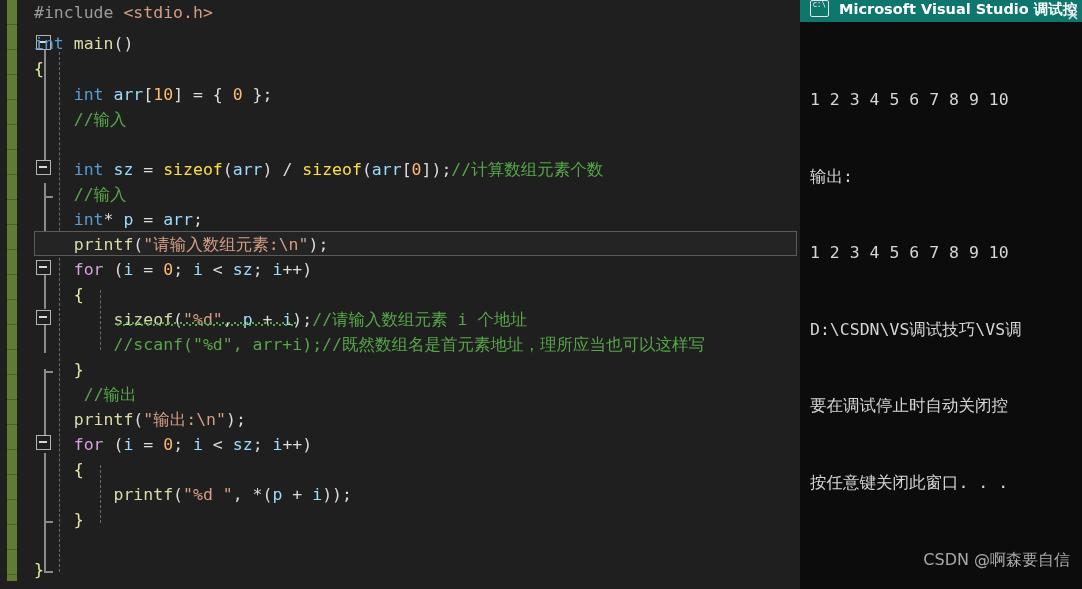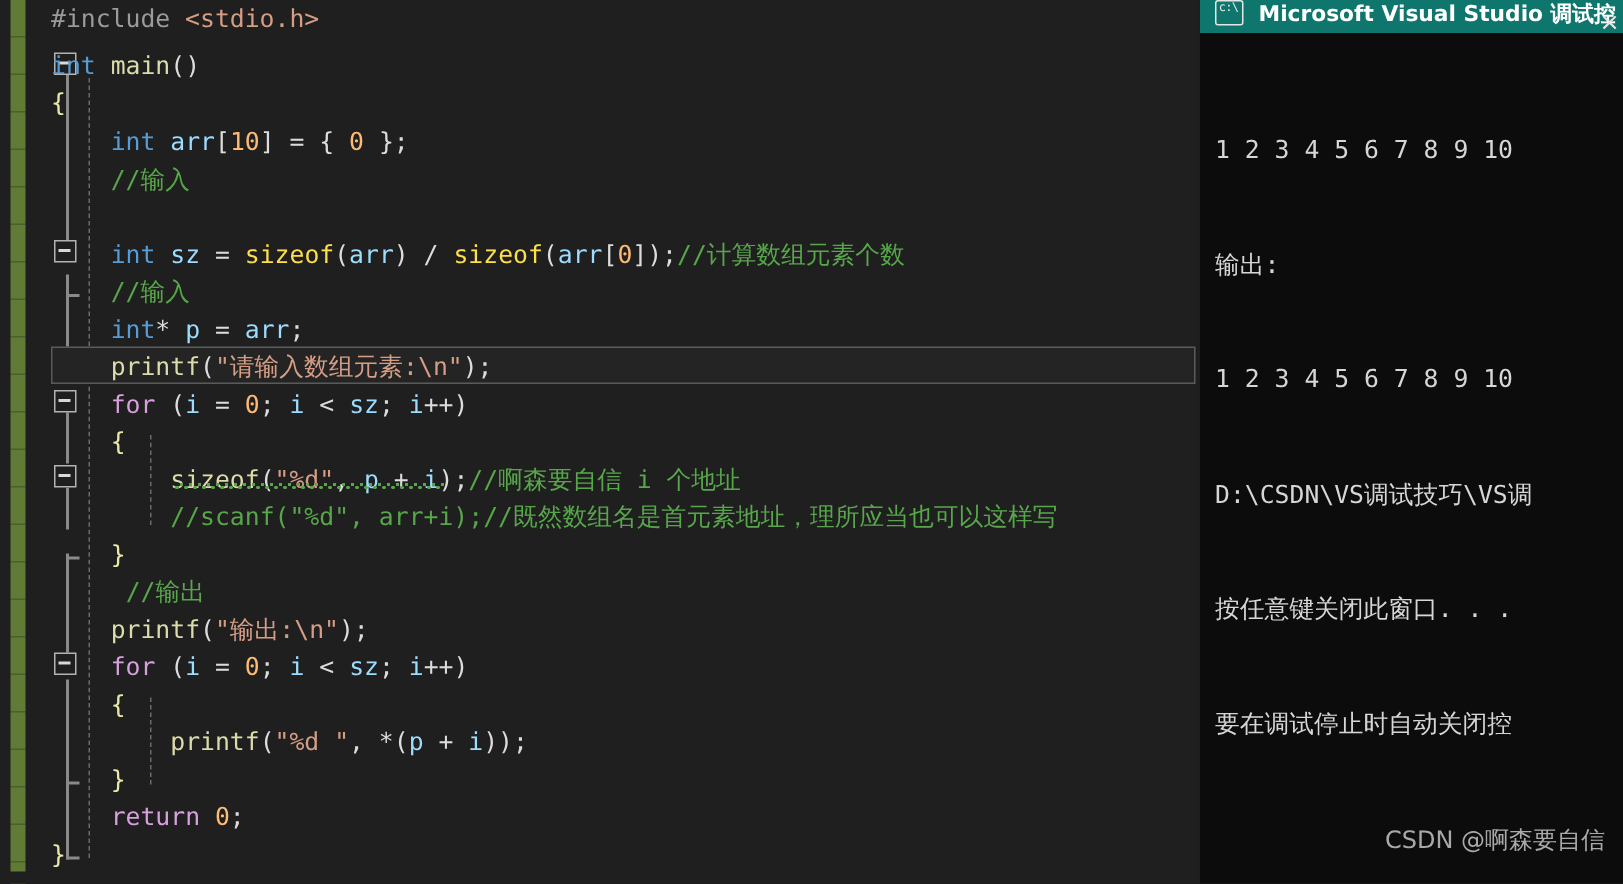--- a/index.html
+++ b/index.html
@@ -305,39 +305,38 @@
     <div class="ln" style="top:182px;left:34px"><span class="plain">    </span><span class="cmt">//输入</span></div>
 
     <div class="ln" style="top:207px;left:34px"><span class="plain">    </span><span class="type">int</span><span class="plain">* </span><span class="var">p</span><span class="plain"> = </span><span class="var">arr</span><span class="plain">;</span></div>
 
     <div class="ln" style="top:232px;left:34px"><span class="plain">    </span><span class="fn">printf</span><span class="plain">(</span><span class="str">"请输入数组元素:\n"</span><span class="plain">);</span></div>
 
     <div class="ln" style="top:257px;left:34px"><span class="plain">    </span><span class="kw2">for</span><span class="plain"> (</span><span class="var">i</span><span class="plain"> = </span><span class="num">0</span><span class="plain">; </span><span class="var">i</span><span class="plain"> &lt; </span><span class="var">sz</span><span class="plain">; </span><span class="var">i</span><span class="plain">++)</span></div>
 
     <div class="ln" style="top:282px;left:34px"><span class="plain">    </span><span class="brace-y">{</span></div>
 
-    <div class="ln" style="top:307px;left:34px"><span class="plain">        </span><span class="fn">sizeof</span><span class="plain">(</span><span class="str">"%d"</span><span class="plain">, </span><span class="var">p</span><span class="plain"> + </span><span class="var">i</span><span class="plain">);</span><span class="cmt">//啊森要自信 i 个地址</span></div>
+    <div class="ln" style="top:307px;left:34px"><span class="plain">        </span><span class="fn">sizeof</span><span class="plain">(</span><span class="str">"%d"</span><span class="plain">, </span><span class="var">p</span><span class="plain"> + </span><span class="var">i</span><span class="plain">);</span><span class="cmt">//请输入数组元素 i 个地址</span></div>
 
     <div class="ln" style="top:332px;left:34px"><span class="plain">        </span><span class="cmt">//scanf("%d", arr+i);//既然数组名是首元素地址，理所应当也可以这样写</span></div>
 
     <div class="ln" style="top:357px;left:34px"><span class="plain">    </span><span class="brace-y">}</span></div>
 
     <div class="ln" style="top:382px;left:44px"><span class="plain">    </span><span class="cmt">//输出</span></div>
 
     <div class="ln" style="top:407px;left:34px"><span class="plain">    </span><span class="fn">printf</span><span class="plain">(</span><span class="str">"输出:\n"</span><span class="plain">);</span></div>
 
     <div class="ln" style="top:432px;left:34px"><span class="plain">    </span><span class="kw2">for</span><span class="plain"> (</span><span class="var">i</span><span class="plain"> = </span><span class="num">0</span><span class="plain">; </span><span class="var">i</span><span class="plain"> &lt; </span><span class="var">sz</span><span class="plain">; </span><span class="var">i</span><span class="plain">++)</span></div>
 
     <div class="ln" style="top:457px;left:34px"><span class="plain">    </span><span class="brace-y">{</span></div>
 
     <div class="ln" style="top:482px;left:34px"><span class="plain">        </span><span class="fn">printf</span><span class="plain">(</span><span class="str">"%d "</span><span class="plain">, *(</span><span class="var">p</span><span class="plain"> + </span><span class="var">i</span><span class="plain">));</span></div>
 
     <div class="ln" style="top:507px;left:34px"><span class="plain">    </span><span class="brace-y">}</span></div>
 
-    <div class="ln" style="top:532px;left:34px"><span class="plain">    </span><span class="kw2">return</span><span class="plain"> </span><span class="num">0</span><span class="plain">;</span></div>
 
     <div class="ln" style="top:557px;left:34px"><span class="brace-y">}</span></div>
 
   </div>
 
   <div class="squig" style="left:116px; top:322px; width:180px;"></div>
 
   <div class="editor-bottom"></div>
 </div>
 
@@ -347,18 +346,18 @@
     <div class="con-icon"></div>
     <div class="con-title-text">Microsoft Visual Studio 调试控</div>
     <div class="con-close">×</div>
   </div>
 
   <div class="con-body">
     <div class="con-line">1 2 3 4 5 6 7 8 9 10</div>
     <div class="con-line">输出:</div>
     <div class="con-line">1 2 3 4 5 6 7 8 9 10</div>
     <div class="con-line">D:\CSDN\VS调试技巧\VS调</div>
+    <div class="con-line">要在调试停止时自动关闭控</div>
     <div class="con-line">按任意键关闭此窗口. . .</div>
-    <div class="con-line">要在调试停止时自动关闭控</div>
   </div>
 
   <div class="watermark">CSDN @啊森要自信</div>
 </div>
 
 </body></html>

